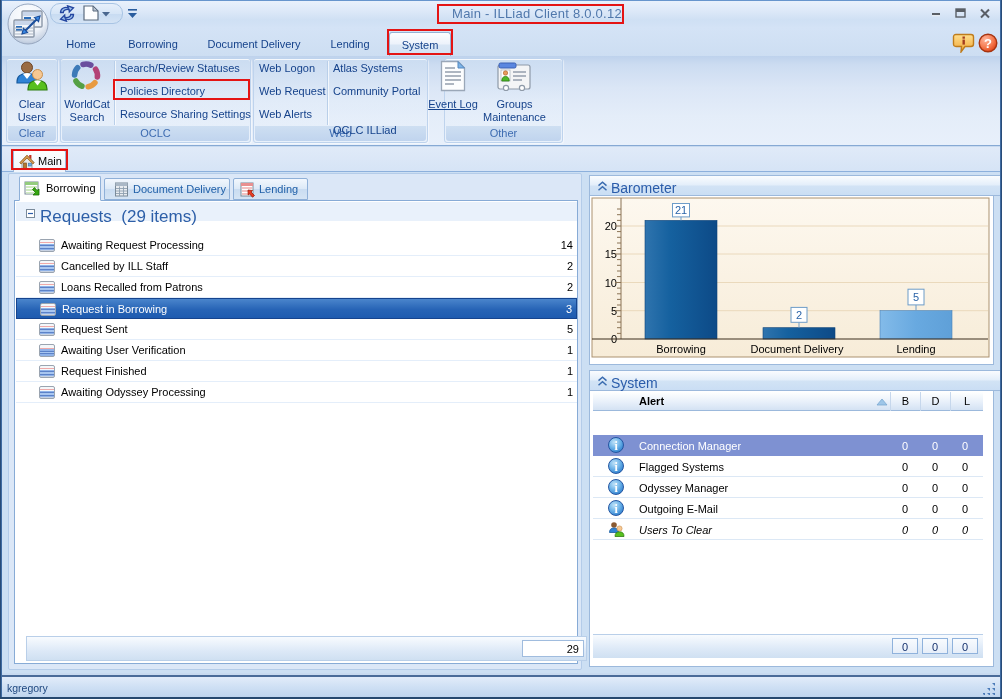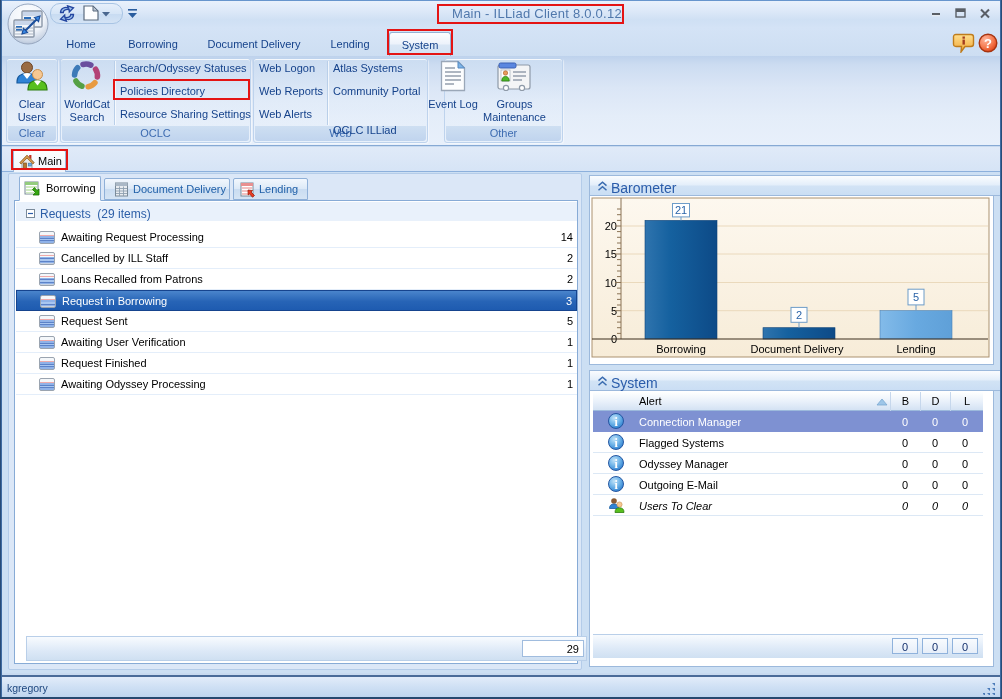--- a/index.html
+++ b/index.html
@@ -43,44 +43,44 @@
 
 #content { left:0; top:172px; width:1002px; height:501px; background:#ccdff3; }
 #lpanel-back { position:absolute; left:8px; top:1px; width:574px; height:497px;
   background:#dbe7f7; border:1px solid #b4cce9; border-radius:2px; }
 .ltab { position:absolute; height:22px; font-size:11px; z-index:2;
   border:1px solid #8fb0d8; border-radius:2px 2px 0 0; }
 .ltab-inactive { background:linear-gradient(180deg,#f2f7fd 0%,#dce9f7 50%,#c9dcf1 51%,#d5e4f4 100%); color:#2060a8; top:6px; }
 #ltab-borrowing { background:#fff; border-bottom:1px solid #fff; color:#000; top:4px; height:25px; z-index:3; }
 #llist { position:absolute; left:14px; top:28px; width:564px; height:464px;
   background:#fff; border:1px solid #87abd6; }
-#lreqhdr { position:absolute; left:1px; top:1px; width:561px; height:19px; background:#e9f1fb; font-size:12px; color:#2d5fa8; }
+#lreqhdr { position:absolute; left:1px; top:1px; width:561px; height:19px; background:#e9f1fb; font-size:17px; color:#2d5fa8; }
 .lrow { position:absolute; left:1px; width:561px; height:21px; border-bottom:1px solid #e4eefa;
-  font-size:11px; color:#000; }
+  font-size:11px; color:#000;margin-top:8px; }
 .lrow .licon { position:absolute; left:23px; top:4px; }
 .lrow .ltxt { position:absolute; left:45px; top:4px; }
 .lrow .lnum { position:absolute; right:4px; top:4px; }
 #lrow-sel { background:linear-gradient(180deg,#4a85cc 0%,#2764b6 55%,#1e5bb0 100%);
   border:1px solid #16448e; color:#fff; }
 #lsummary { position:absolute; left:1px; bottom:2px; width:561px; height:25px;
   background:linear-gradient(180deg,#f8fbfe 0%,#dde9f7 60%,#cfe0f2 100%); border:1px solid #b9cfe9;margin-left:10px; }
 #lsum-box { position:absolute; right:2px; top:3px; width:62px; height:17px; background:#fff;
   border:1px solid #a0bcde; font-size:11px; text-align:right; line-height:16px; padding-right:4px; }
 
 .rpanel-hdr { position:absolute; left:589px; width:468px; height:21px;
   background:linear-gradient(180deg,#fafcfe 0%,#e3eefa 48%,#d2e3f5 52%,#cadef4 100%);
   border:1px solid #9cb9dc; font-size:14px; color:#2a5caa;text-decoration:underline; }
 .rpanel-body { position:absolute; left:589px; width:405px; background:#fff; border:1px solid #9cb9dc; border-top:none; }
 .hdrtxt { position:absolute; left:21px; top:4px; }
 
 #systable-hdr { position:absolute; left:3px; top:1px; width:390px; height:19px;
   background:linear-gradient(180deg,#feffff 0%,#e8f0fa 55%,#d4e2f3 100%);
   border-bottom:1px solid #9cb9dc; font-size:11px; color:#000; }
 .syscol { position:absolute; top:0; height:19px; border-left:1px solid #c6d7ec; text-align:center; line-height:19px; }
-.sysrow { position:absolute; left:3px; width:390px; height:21px; border-bottom:1px solid #dce8f5; font-size:11px; color:#000; }
+.sysrow { position:absolute; left:3px; width:390px; height:21px; border-bottom:1px solid #dce8f5; font-size:11px; color:#000;margin-top:24px; }
 .sysrow .stxt { position:absolute; left:46px; top:5px; }
 .sysrow .s0 { position:absolute; top:5px; width:30px; text-align:center; }
 #sysrow-sel { background:#7e91d2; color:#fff; border-bottom:1px solid #7e91d2; }
 .sumbox { position:absolute; top:4px; height:18px; width:26px; background:linear-gradient(180deg,#f8fbfe,#e6eef9);
   border:1px solid #8fb2dc; font-size:11px; color:#15316e; text-align:center; line-height:16px; }
 .licon { display:block; width:16px; height:13px; border:1px solid #9aa4b0; border-radius:2px;
   background:linear-gradient(180deg,#f4f7fa 0 2.5px, #eaa 2.5px 3.5px, #f4f7fa 3.5px 4px, #8fb2e8 4px 5.5px, #5c82c8 5.5px 6.5px, #a8c6f0 6.5px 8px, #5c82c8 8px 9px, #8fb2e8 9px 10.5px, #c8d2e2 10.5px); }
 .sic { position:absolute; left:15px; top:2px; width:16px; height:16px; border-radius:50%;
   background:radial-gradient(circle at 38% 30%, #bfe2f8 0%, #6cb2e8 45%, #3b8ad4 75%, #2268b4 100%);
   border:1.5px solid #2456a2; }
@@ -219,46 +219,46 @@
   <g stroke-width="5.6" fill="none" stroke-linecap="round">
     <path d="M 15.04 6.44 A 11.45 11.45 0 0 1 22.84 7.12" stroke="#6a4f9e"></path>
     <path d="M 27.60 11.26 A 11.45 11.45 0 0 1 29.37 18.90" stroke="#b34276"></path>
     <path d="M 26.90 24.71 A 11.45 11.45 0 0 1 20.18 28.74" stroke="#e89a40"></path>
     <path d="M 13.90 28.19 A 11.45 11.45 0 0 1 7.99 23.05" stroke="#55a044"></path>
     <path d="M 6.57 16.90 A 11.45 11.45 0 0 1 9.63 9.69" stroke="#3d7ab8"></path>
   </g>
 </svg>
 <div class="bigbtn" style="left:59px; top:98px; width:56px;">WorldCat<br>Search</div>
 
-<div class="smallbtn" style="left:120px; top:62px;">Search/Odyssey Statuses</div>
+<div class="smallbtn" style="left:120px; top:62px;">Search/Review Statuses</div>
 <div class="smallbtn" style="left:120px; top:85px;">Policies Directory</div>
 <div class="smallbtn" style="left:120px; top:108px;">Resource Sharing Settings</div>
 <div class="redbox" style="left:113px; top:79px; width:137px; height:21px;"></div>
 <div class="vsep" style="left:114px; top:61px; height:64px;"></div>
 
 <div class="smallbtn" style="left:259px; top:62px;">Web Logon</div>
-<div class="smallbtn" style="left:259px; top:85px;">Web Reports</div>
+<div class="smallbtn" style="left:259px; top:85px;">Web Request</div>
 <div class="smallbtn" style="left:259px; top:108px;">Web Alerts</div>
 <div class="vsep" style="left:327px; top:61px; height:64px;"></div>
 <div class="smallbtn" style="left:333px; top:62px;">Atlas Systems</div>
 <div class="smallbtn" style="left:333px; top:85px;">Community Portal</div>
 <div class="smallbtn" style="left:333px; top:124px;">OCLC ILLiad</div>
 
 <svg class="icon" style="left:440px; top:60px;" width="26" height="32" viewBox="0 0 26 32">
   <path d="M1.5 1.5 L18 1.5 L24.5 8 L24.5 30.5 L1.5 30.5 Z" fill="#fcfdfe" stroke="#9aa7b8" stroke-width="1.3"></path>
   <path d="M18 1.5 L24.5 8 L18 8 Z" fill="#7db4e8" stroke="#5588c0" stroke-width="1"></path>
   <g stroke="#9aa4b2" stroke-width="1.6">
     <line x1="5" y1="8" x2="15" y2="8"></line>
       <line x1="5" y1="12" x2="21" y2="12"></line>
     <line x1="5" y1="16" x2="21" y2="16"></line>
       <line x1="5" y1="20" x2="21" y2="20"></line>
     <line x1="5" y1="24" x2="14" y2="24"></line>
   </g>
 </svg>
-<div class="bigbtn" style="left:421px; top:98px; width:64px;">Event Log</div>
+<div class="bigbtn" style="left:421px; top:98px; width:64px;text-decoration:underline;">Event Log</div>
 
 <svg class="icon" style="left:497px; top:62px;" width="34" height="29" viewBox="0 0 34 29">
   <rect x="1" y="3" width="32" height="24" rx="2" fill="#f4f5f6" stroke="#8e9aa8" stroke-width="1.2"></rect>
   <rect x="2" y="1" width="17" height="5" rx="1.5" fill="#5b87e0" stroke="#3c62b4" stroke-width="1"></rect>
   <rect x="4" y="8" width="9" height="11" fill="#fff" stroke="#b0b8c2" stroke-width="0.8"></rect>
   <circle cx="8.5" cy="11" r="2.2" fill="#e8995c" stroke="#b06a30" stroke-width="0.7"></circle>
   <path d="M4.8 19 Q4.8 14.5 8.5 14.5 Q12.2 14.5 12.2 19 Z" fill="#4db82a" stroke="#2f7e10" stroke-width="0.8"></path>
   <g stroke="#9aa4b2" stroke-width="1.6">
       <line x1="16" y1="10" x2="29" y2="10"></line>
       <line x1="16" y1="14" x2="29" y2="14"></line>
@@ -472,21 +472,21 @@
     <svg style="position:absolute;left:7px;top:5px;" width="11" height="11" viewBox="0 0 11 11">
       <g fill="none" stroke="#3a6cb0" stroke-width="1.5">
           <path d="M1.5 4.6 L5.5 1.2 L9.5 4.6"></path>
           <path d="M1.5 9.2 L5.5 5.8 L9.5 9.2"></path>
         </g>
     </svg>
     <span class="hdrtxt">System</span>
   </div>
   <div class="rpanel-body" id="sysbody" style="top:219px; height:276px;">
     <div id="systable-hdr">
-      <span style="position:absolute; left:46px; top:3px;">Alert</span>
+      <span style="position:absolute; left:46px; top:3px;font-weight:bold;">Alert</span>
       <svg style="position:absolute;left:283px;top:6px;" width="12" height="8" viewBox="0 0 12 8">
           <path d="M6 1 L11 7 L1 7 Z" fill="#9ec6e8" stroke="#7aa8d0" stroke-width="0.8"></path>
         </svg>
       <div class="syscol" style="left:297px; width:30px;">B</div>
       <div class="syscol" style="left:327px; width:30px;">D</div>
       <div class="syscol" style="left:357px; width:33px;">L</div>
     </div>
     <div class="sysrow" id="sysrow-sel" style="top:20px;">
         <span class="sic"></span>
         <span class="stxt">Connection Manager</span>

